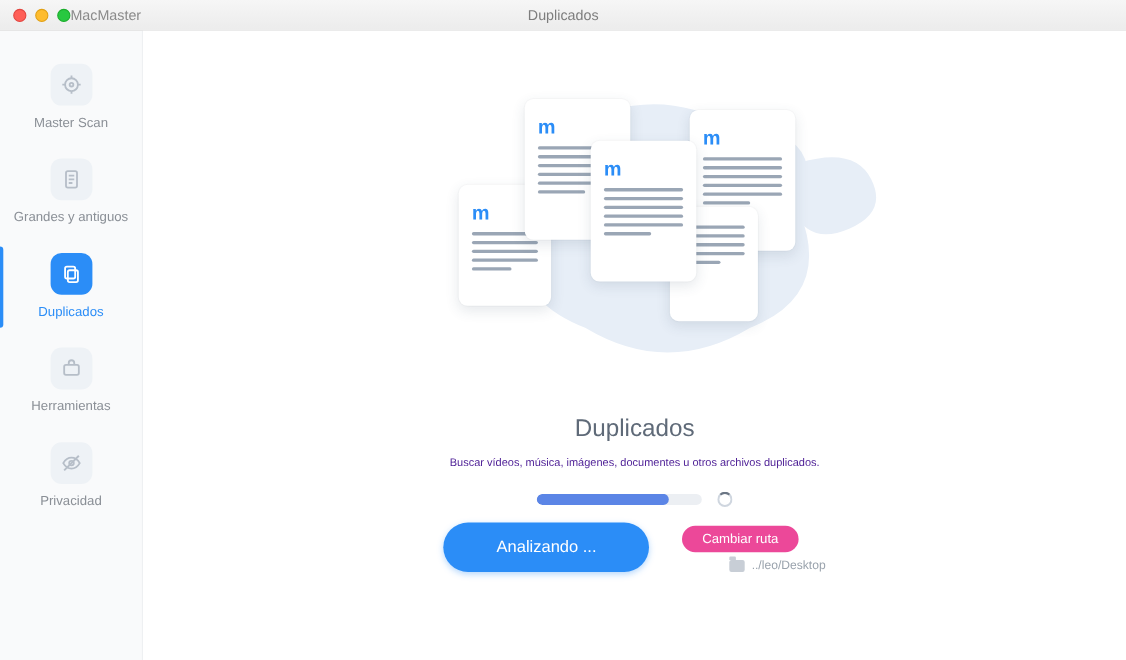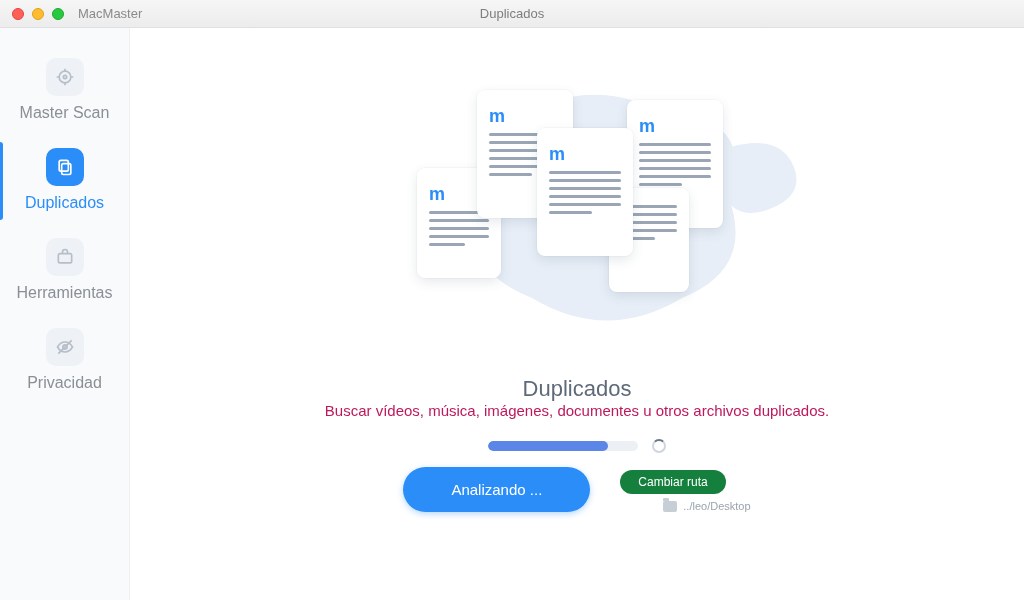--- a/index.html
+++ b/index.html
@@ -3,25 +3,25 @@
   <meta charset="utf-8">
   <style>
     * { margin: 0; padding: 0; box-sizing: border-box; font-family: -apple-system, BlinkMacSystemFont, "Segoe UI", Helvetica, Arial, sans-serif; }
     body { width: 1024px; height: 600px; overflow: hidden; background: #fff; }
     .titlebar { height: 28px; background: linear-gradient(#f6f6f6, #ececec); display: flex; align-items: center; padding: 0 12px; border-bottom: 1px solid #e0e0e0; position: relative; }
     .traffic { display: flex; gap: 8px; }
     .traffic span { width: 12px; height: 12px; border-radius: 50%; display: block; }
     .tl-close { background: #ff5f57; border: 1px solid #e24640; }
     .tl-min { background: #febc2e; border: 1px solid #e1a116; }
     .tl-max { background: #28c840; border: 1px solid #1bad2c; }
-    .app-name { margin-left: 14px; color: #8a8a8a; font-size: 13px; }
+    .app-name { color: #8a8a8a; font-size: 13px; }
     .win-title { position: absolute; left: 50%; transform: translateX(-50%); color: #7d7d7d; font-size: 13px; }
     .layout { display: flex; height: calc(600px - 28px); }
     .sidebar { width: 130px; background: #f9fafb; border-right: 1px solid #eef0f2; padding-top: 18px; }
-    .side-item { display: flex; flex-direction: column; align-items: center; justify-content: center; padding: 12px 4px 14px; cursor: pointer; color: #8a8f96; font-size: 16px; gap: 8px; }
+    .side-item { display: flex; flex-direction: column; align-items: center; justify-content: center; padding: 12px 4px 14px; cursor: pointer; color: #8a8f96; font-size: 12px; gap: 8px; }
     .side-item.active { color: #2b8df7; position: relative; }
     .side-item.active::before { content: ""; position: absolute; left: 0; top: 6px; bottom: 6px; width: 3px; background: #2b8df7; border-radius: 0 3px 3px 0; }
     .side-icon { width: 38px; height: 38px; border-radius: 10px; background: #eef2f6; display: flex; align-items: center; justify-content: center; }
     .side-item.active .side-icon { background: #2b8df7; }
     .side-icon svg { width: 20px; height: 20px; stroke: #b6bec8; fill: none; stroke-width: 2; }
     .side-item.active .side-icon svg { stroke: #fff; }
     .main { flex: 1; position: relative; background: #fff; display: flex; flex-direction: column; align-items: center; }
     .illus { margin-top: 50px; width: 480px; height: 270px; position: relative; }
     .blob { position: absolute; fill: #e7eef7; }
     .blob1 { top: 10px; left: 110px; width: 320px; height: 240px; }
@@ -30,30 +30,30 @@
     .doc .dline { height: 3px; background: #9aa6b5; border-radius: 2px; margin: 5px 0; }
     .doc .dline.short { width: 60%; }
     .doc .dline.logo { background: none; height: 18px; margin-bottom: 8px; }
     .doc .dline.logo::before { content: "ɯ"; transform: rotate(180deg); display: inline-block; font-weight: 700; font-size: 18px; color: #2b8df7; }
     .d1 { top: 12px; left: 140px; }
     .d2 { top: 90px; left: 80px; width: 84px; height: 110px; }
     .d3 { top: 50px; left: 200px; }
     .d4 { top: 22px; left: 290px; }
     .d5 { top: 110px; left: 272px; width: 80px; height: 104px; }
     .heading { font-size: 22px; color: #5f6a78; font-weight: 400; margin-top: 28px; }
-    .desc { font-size: 15px; color: #be185d; }
+    .desc { font-size: 10px; color: #4c1d95; margin-top: 14px; }
     .progress-wrap { margin-top: 20px; display: flex; align-items: center; gap: 14px; }
     .progress { width: 150px; height: 10px; background: #eceff3; border-radius: 6px; overflow: hidden; }
     .progress-fill { height: 100%; background: #5b85e6; width: 80%; border-radius: 6px; }
     .spinner { width: 14px; height: 14px; border: 2px solid #cfd6df; border-top-color: #6b7684; border-radius: 50%; animation: spin 1s linear infinite; }
     @keyframes spin { to { transform: rotate(360deg); } }
     .actions { margin-top: 14px; display: flex; align-items: flex-end; gap: 30px; }
     .btn-main { background: #2b8df7; color: #fff; border: none; border-radius: 24px; padding: 14px 48px; font-size: 15px; cursor: pointer; box-shadow: 0 2px 6px rgba(43,141,247,.35); }
     .path-col { display: flex; flex-direction: column; gap: 6px; }
-    .btn-path { background: #15803d; color: #fff; border: none; border-radius: 14px; padding: 5px 18px; font-size: 12px; cursor: pointer; align-self: flex-start; }
+    .btn-path { background: #ec4899; color: #fff; border: none; border-radius: 14px; padding: 5px 18px; font-size: 12px; cursor: pointer; align-self: flex-start; }
     .path-row { display: flex; align-items: center; gap: 6px; color: #9aa3ad; font-size: 11px; padding-left: 43px; }
     .folder-ic { width: 14px; height: 11px; background: #c8ced6; border-radius: 2px; position: relative; }
     .folder-ic::before { content: ""; position: absolute; top: -3px; left: 0; width: 6px; height: 3px; background: #c8ced6; border-radius: 1px 1px 0 0; }
   </style>
 </head>
 <body>
 
 <div class="titlebar">
   <div class="traffic">
     <span class="tl-close"></span>
@@ -68,20 +68,29 @@
   <div class="sidebar">
     <div class="side-item">
       <div class="side-icon">
         <svg viewBox="0 0 24 24">
             <circle cx="12" cy="12" r="7"></circle>
             <circle cx="12" cy="12" r="2"></circle>
             <path d="M12 2v3M12 19v3M2 12h3M19 12h3"></path>
           </svg>
       </div>
       <span>Master Scan</span>
+    </div>
+    <div class="side-item">
+      <div class="side-icon">
+        <svg viewBox="0 0 24 24">
+            <rect x="6" y="3" width="12" height="18" rx="2"></rect>
+            <path d="M9 8h6M9 12h6M9 16h4"></path>
+          </svg>
+      </div>
+      <span>Grandes y antiguos</span>
     </div>
     <div class="side-item active">
       <div class="side-icon">
         <svg viewBox="0 0 24 24">
             <rect x="8" y="8" width="11" height="13" rx="2"></rect>
             <rect x="5" y="4" width="11" height="13" rx="2"></rect>
           </svg>
       </div>
       <span>Duplicados</span>
     </div>

